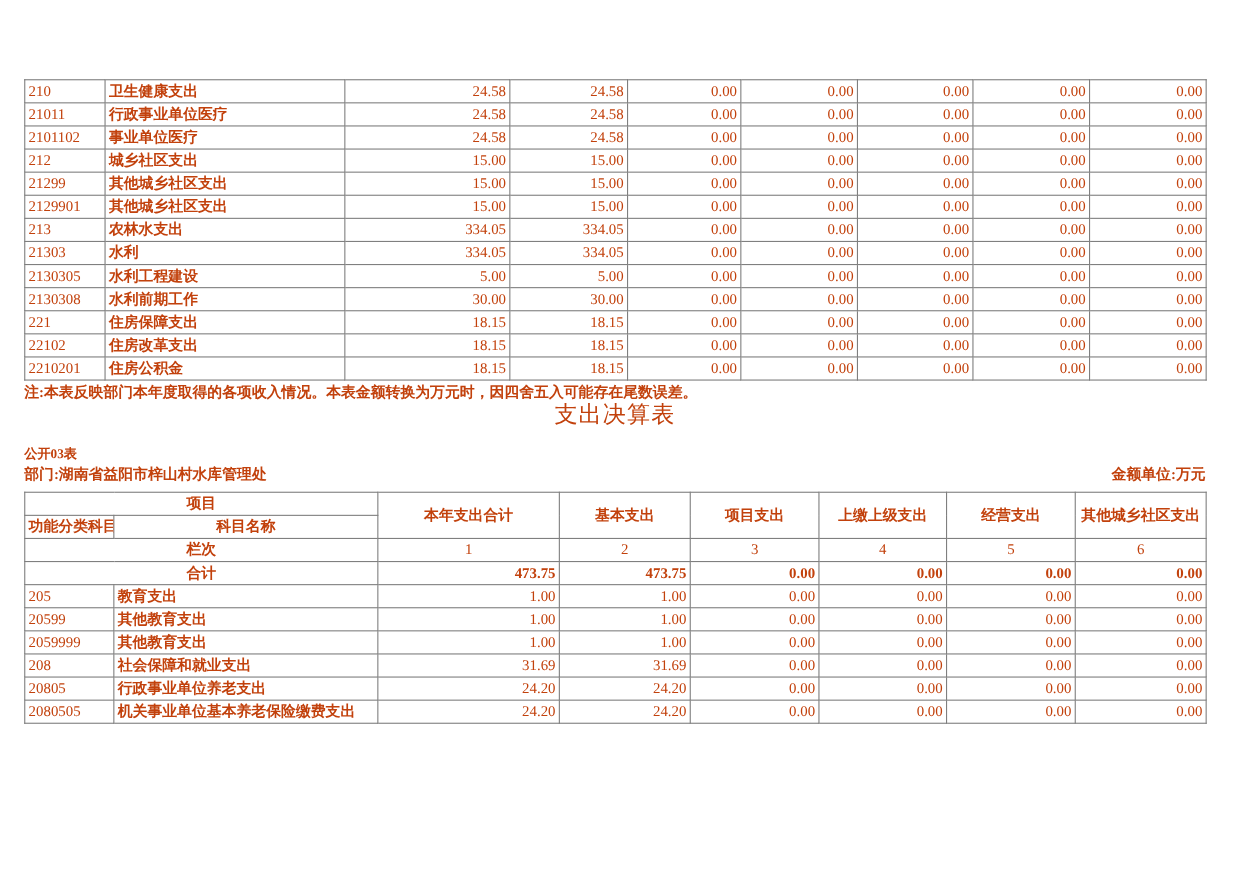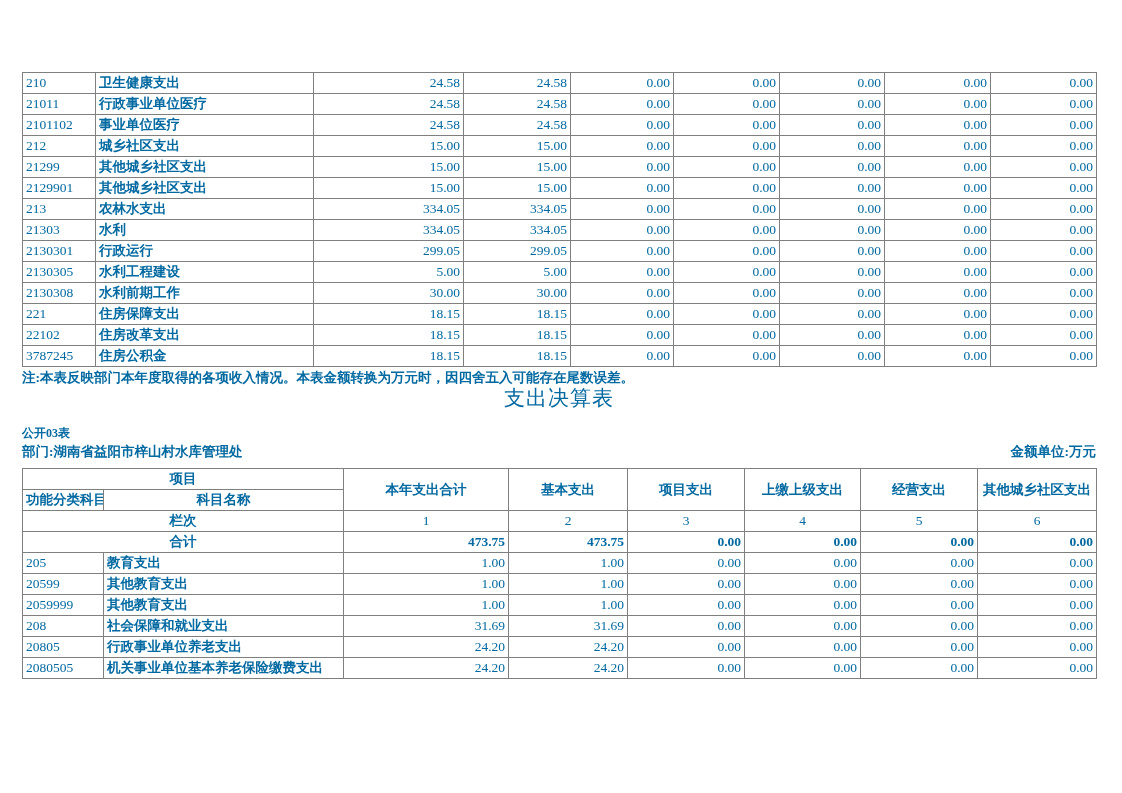--- a/index.html
+++ b/index.html
@@ -4,21 +4,21 @@
 <style>
   * { margin: 0; padding: 0; box-sizing: border-box; }
   html, body { background: #e8e8e8; }
   .page {
     position: relative;
     width: 1122px;
     height: 793px;
     background: #ffffff;
     margin: 0 auto;
     font-family: "Liberation Serif", "DejaVu Serif", serif;
-    color: #0369a1;
+    color: #c2410c;
     overflow: hidden;
   }
   .content {
     position: absolute;
     left: 22px;
     top: 72px;
     width: 1074px;
   }
   table.tbl {
     border-collapse: collapse;
@@ -180,31 +180,20 @@
             <td class="name">水利</td>
             <td class="num">334.05</td>
             <td class="num">334.05</td>
             <td class="num">0.00</td>
             <td class="num">0.00</td>
             <td class="num">0.00</td>
             <td class="num">0.00</td>
             <td class="num">0.00</td>
           </tr>
           <tr>
-            <td class="code">2130301</td>
-            <td class="name">行政运行</td>
-            <td class="num">299.05</td>
-            <td class="num">299.05</td>
-            <td class="num">0.00</td>
-            <td class="num">0.00</td>
-            <td class="num">0.00</td>
-            <td class="num">0.00</td>
-            <td class="num">0.00</td>
-          </tr>
-          <tr>
             <td class="code">2130305</td>
             <td class="name">水利工程建设</td>
             <td class="num">5.00</td>
             <td class="num">5.00</td>
             <td class="num">0.00</td>
             <td class="num">0.00</td>
             <td class="num">0.00</td>
             <td class="num">0.00</td>
             <td class="num">0.00</td>
           </tr>
@@ -235,21 +224,21 @@
             <td class="name">住房改革支出</td>
             <td class="num">18.15</td>
             <td class="num">18.15</td>
             <td class="num">0.00</td>
             <td class="num">0.00</td>
             <td class="num">0.00</td>
             <td class="num">0.00</td>
             <td class="num">0.00</td>
           </tr>
           <tr>
-            <td class="code">3787245</td>
+            <td class="code">2210201</td>
             <td class="name">住房公积金</td>
             <td class="num">18.15</td>
             <td class="num">18.15</td>
             <td class="num">0.00</td>
             <td class="num">0.00</td>
             <td class="num">0.00</td>
             <td class="num">0.00</td>
             <td class="num">0.00</td>
           </tr>
         </tbody>

